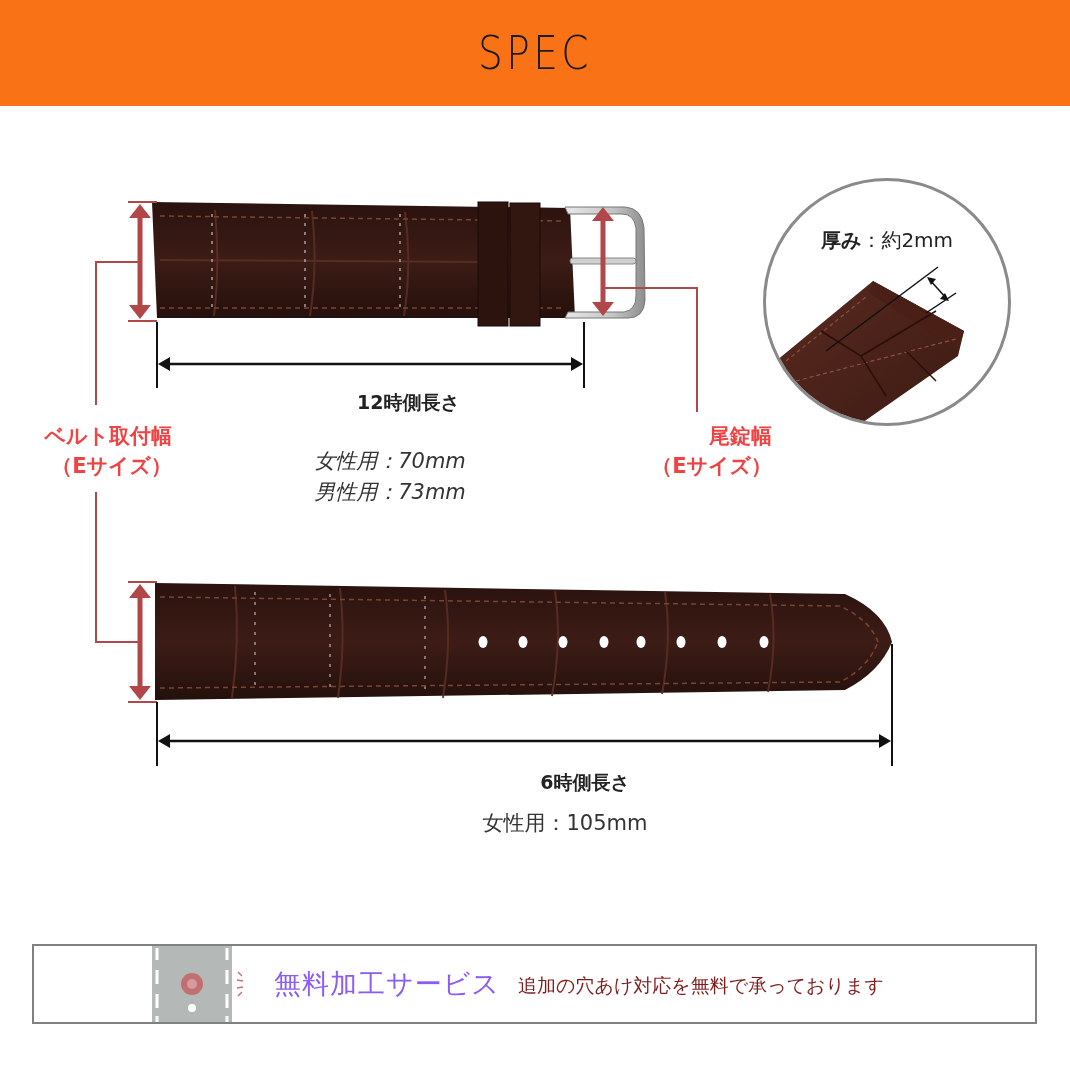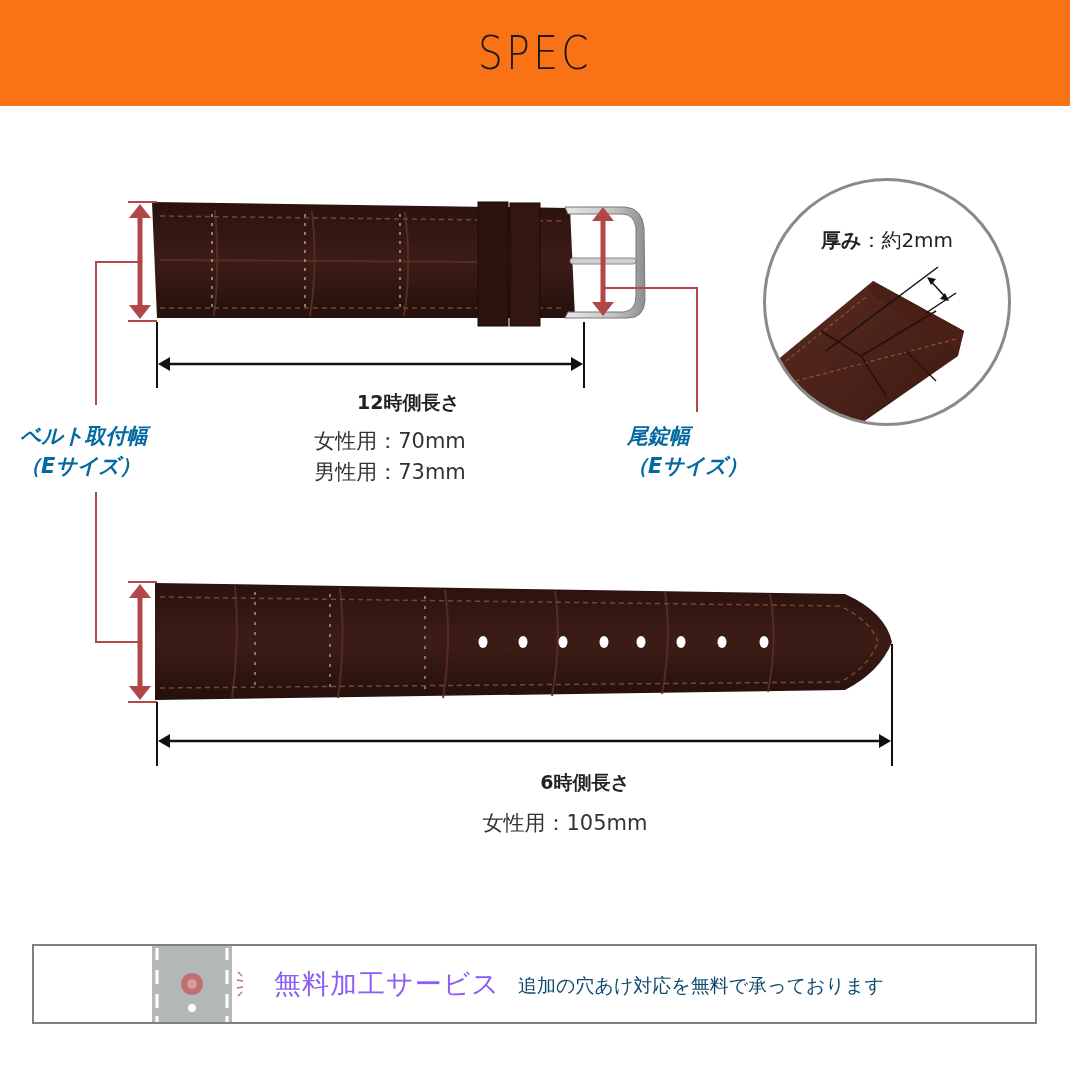--- a/index.html
+++ b/index.html
@@ -13,22 +13,22 @@
     background: #f97316;
     display: flex; align-items: center; justify-content: center;
   }
   .header .title {
     font-family: "DejaVu Sans", sans-serif;
     font-size: 46px; font-weight: 300; letter-spacing: 4px; color: #1a1a1a;
     transform: scaleX(0.85);
   }
   .abs { position: absolute; }
   .label-red {
-    position: absolute; color: #0369a1; font-weight: bold; font-size: 21px;
-    text-align: left; line-height: 30px; font-style: italic;
+    position: absolute; color: #ef4444; font-weight: bold; font-size: 21px;
+    text-align: right; line-height: 30px;
   }
   .dim-title {
     position: absolute; font-weight: bold; font-size: 19px; color: #222;
     text-align: right;
   }
   .dim-values {
     position: absolute; font-size: 21px; color: #333; text-align: center; line-height: 31px;
   }
   .thick-circle {
     position: absolute; left: 763px; top: 178px; width: 248px; height: 248px;
@@ -42,21 +42,21 @@
   .thick-label b { font-weight: bold; margin-top: 28px; }
   .service-box {
     position: absolute; left: 32px; top: 944px; width: 1005px; height: 80px;
     border: 2px solid #808080; box-sizing: border-box; background: #fff;
   }
   .service-title {
     position: absolute; left: 240px; top: 20px; font-size: 27px; color: #8b5cf6;
     letter-spacing: 1px;
   }
   .service-desc {
-    position: absolute; left: 484px; top: 27px; font-size: 19px; color: #0c4a6e;
+    position: absolute; left: 484px; top: 27px; font-size: 19px; color: #7f1d1d;
   }
 </style>
 </head>
 <body>
 
 <div class="header">
   <span class="title">SPEC</span>
 </div>
 
 <svg class="abs" style="left:0;top:0" width="1070" height="940" viewBox="0 0 1070 940">
@@ -176,21 +176,21 @@
   <div>ベルト取付幅</div>
   <div>（Eサイズ）</div>
 </div>
 
 <div class="label-red" style="left:627px;top:421px;width:145px;">
   <div>尾錠幅</div>
   <div>（Eサイズ）</div>
 </div>
 
 <div class="dim-title" style="left:280px;top:390px;width:180px;">12時側長さ</div>
-<div class="dim-values" style="left:280px;top:426px;width:220px;">
+<div class="dim-values" style="left:280px;top:446px;width:220px;font-style:italic;">
   <div>女性用：70mm</div>
   <div>男性用：73mm</div>
 </div>
 
 <div class="dim-title" style="left:450px;top:770px;width:180px;">6時側長さ</div>
 <div class="dim-values" style="left:450px;top:808px;width:230px;">
   <div>女性用：105mm</div>
 </div>
 
 <div class="thick-circle">

